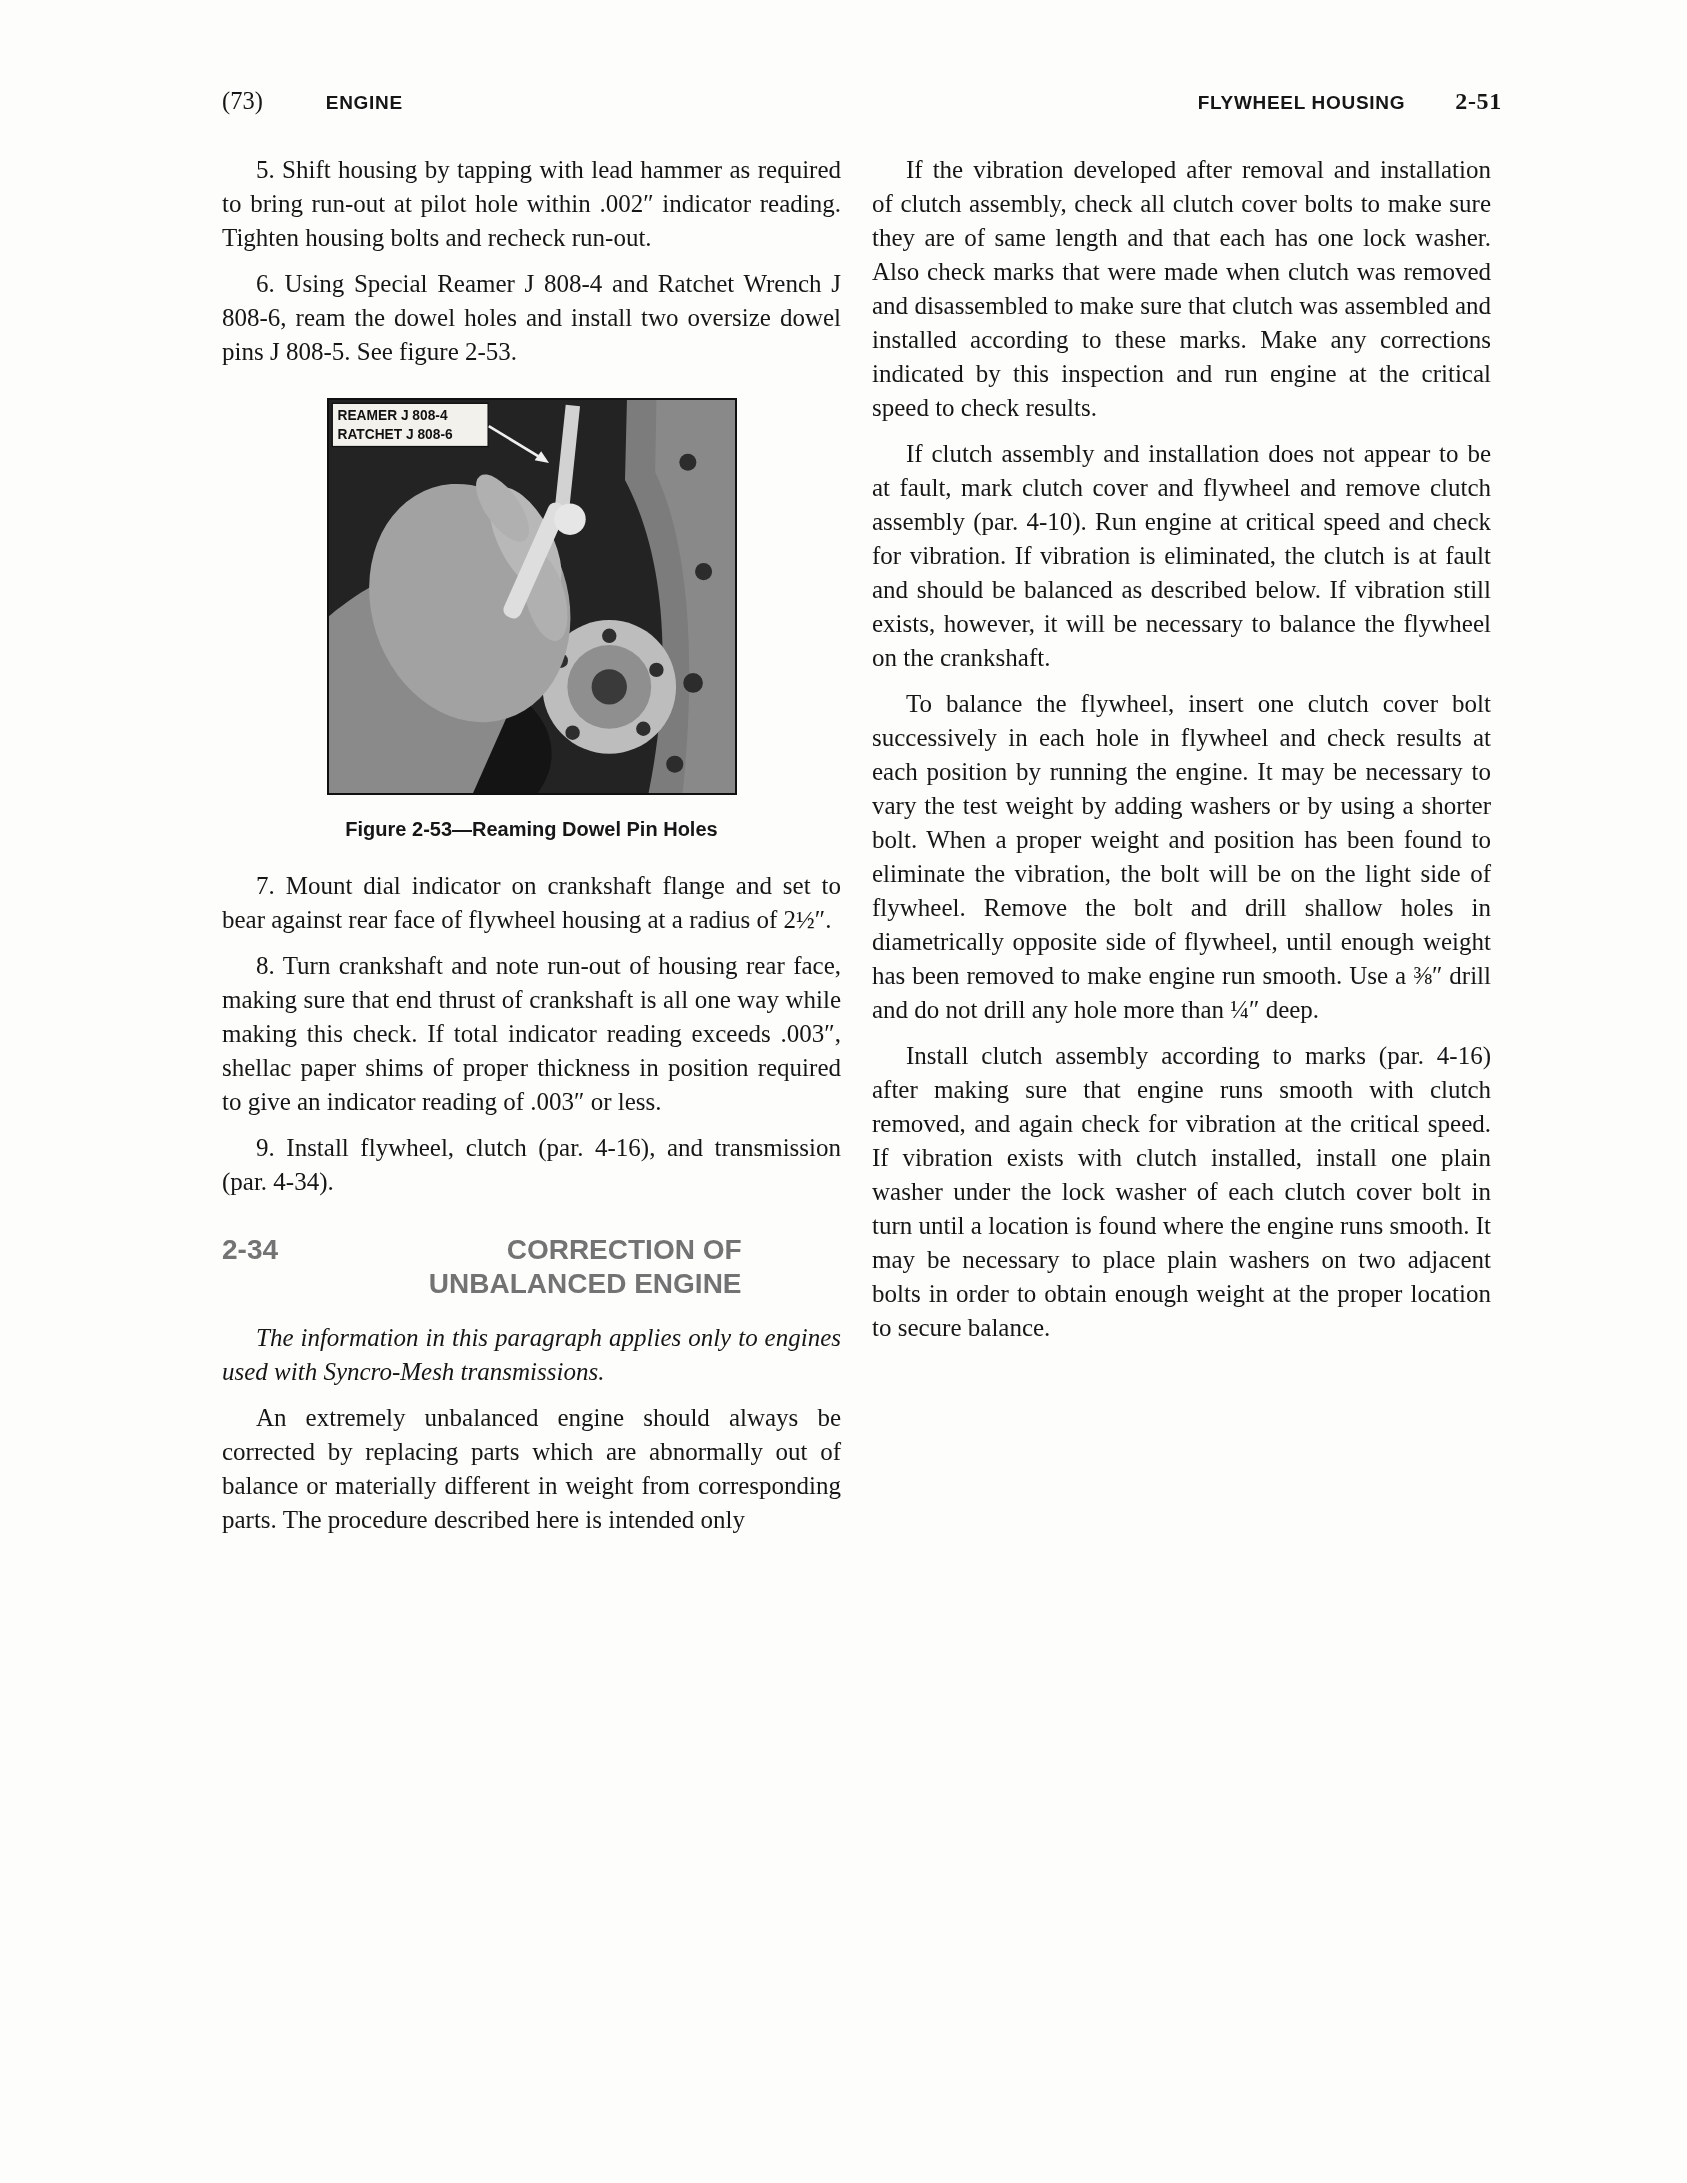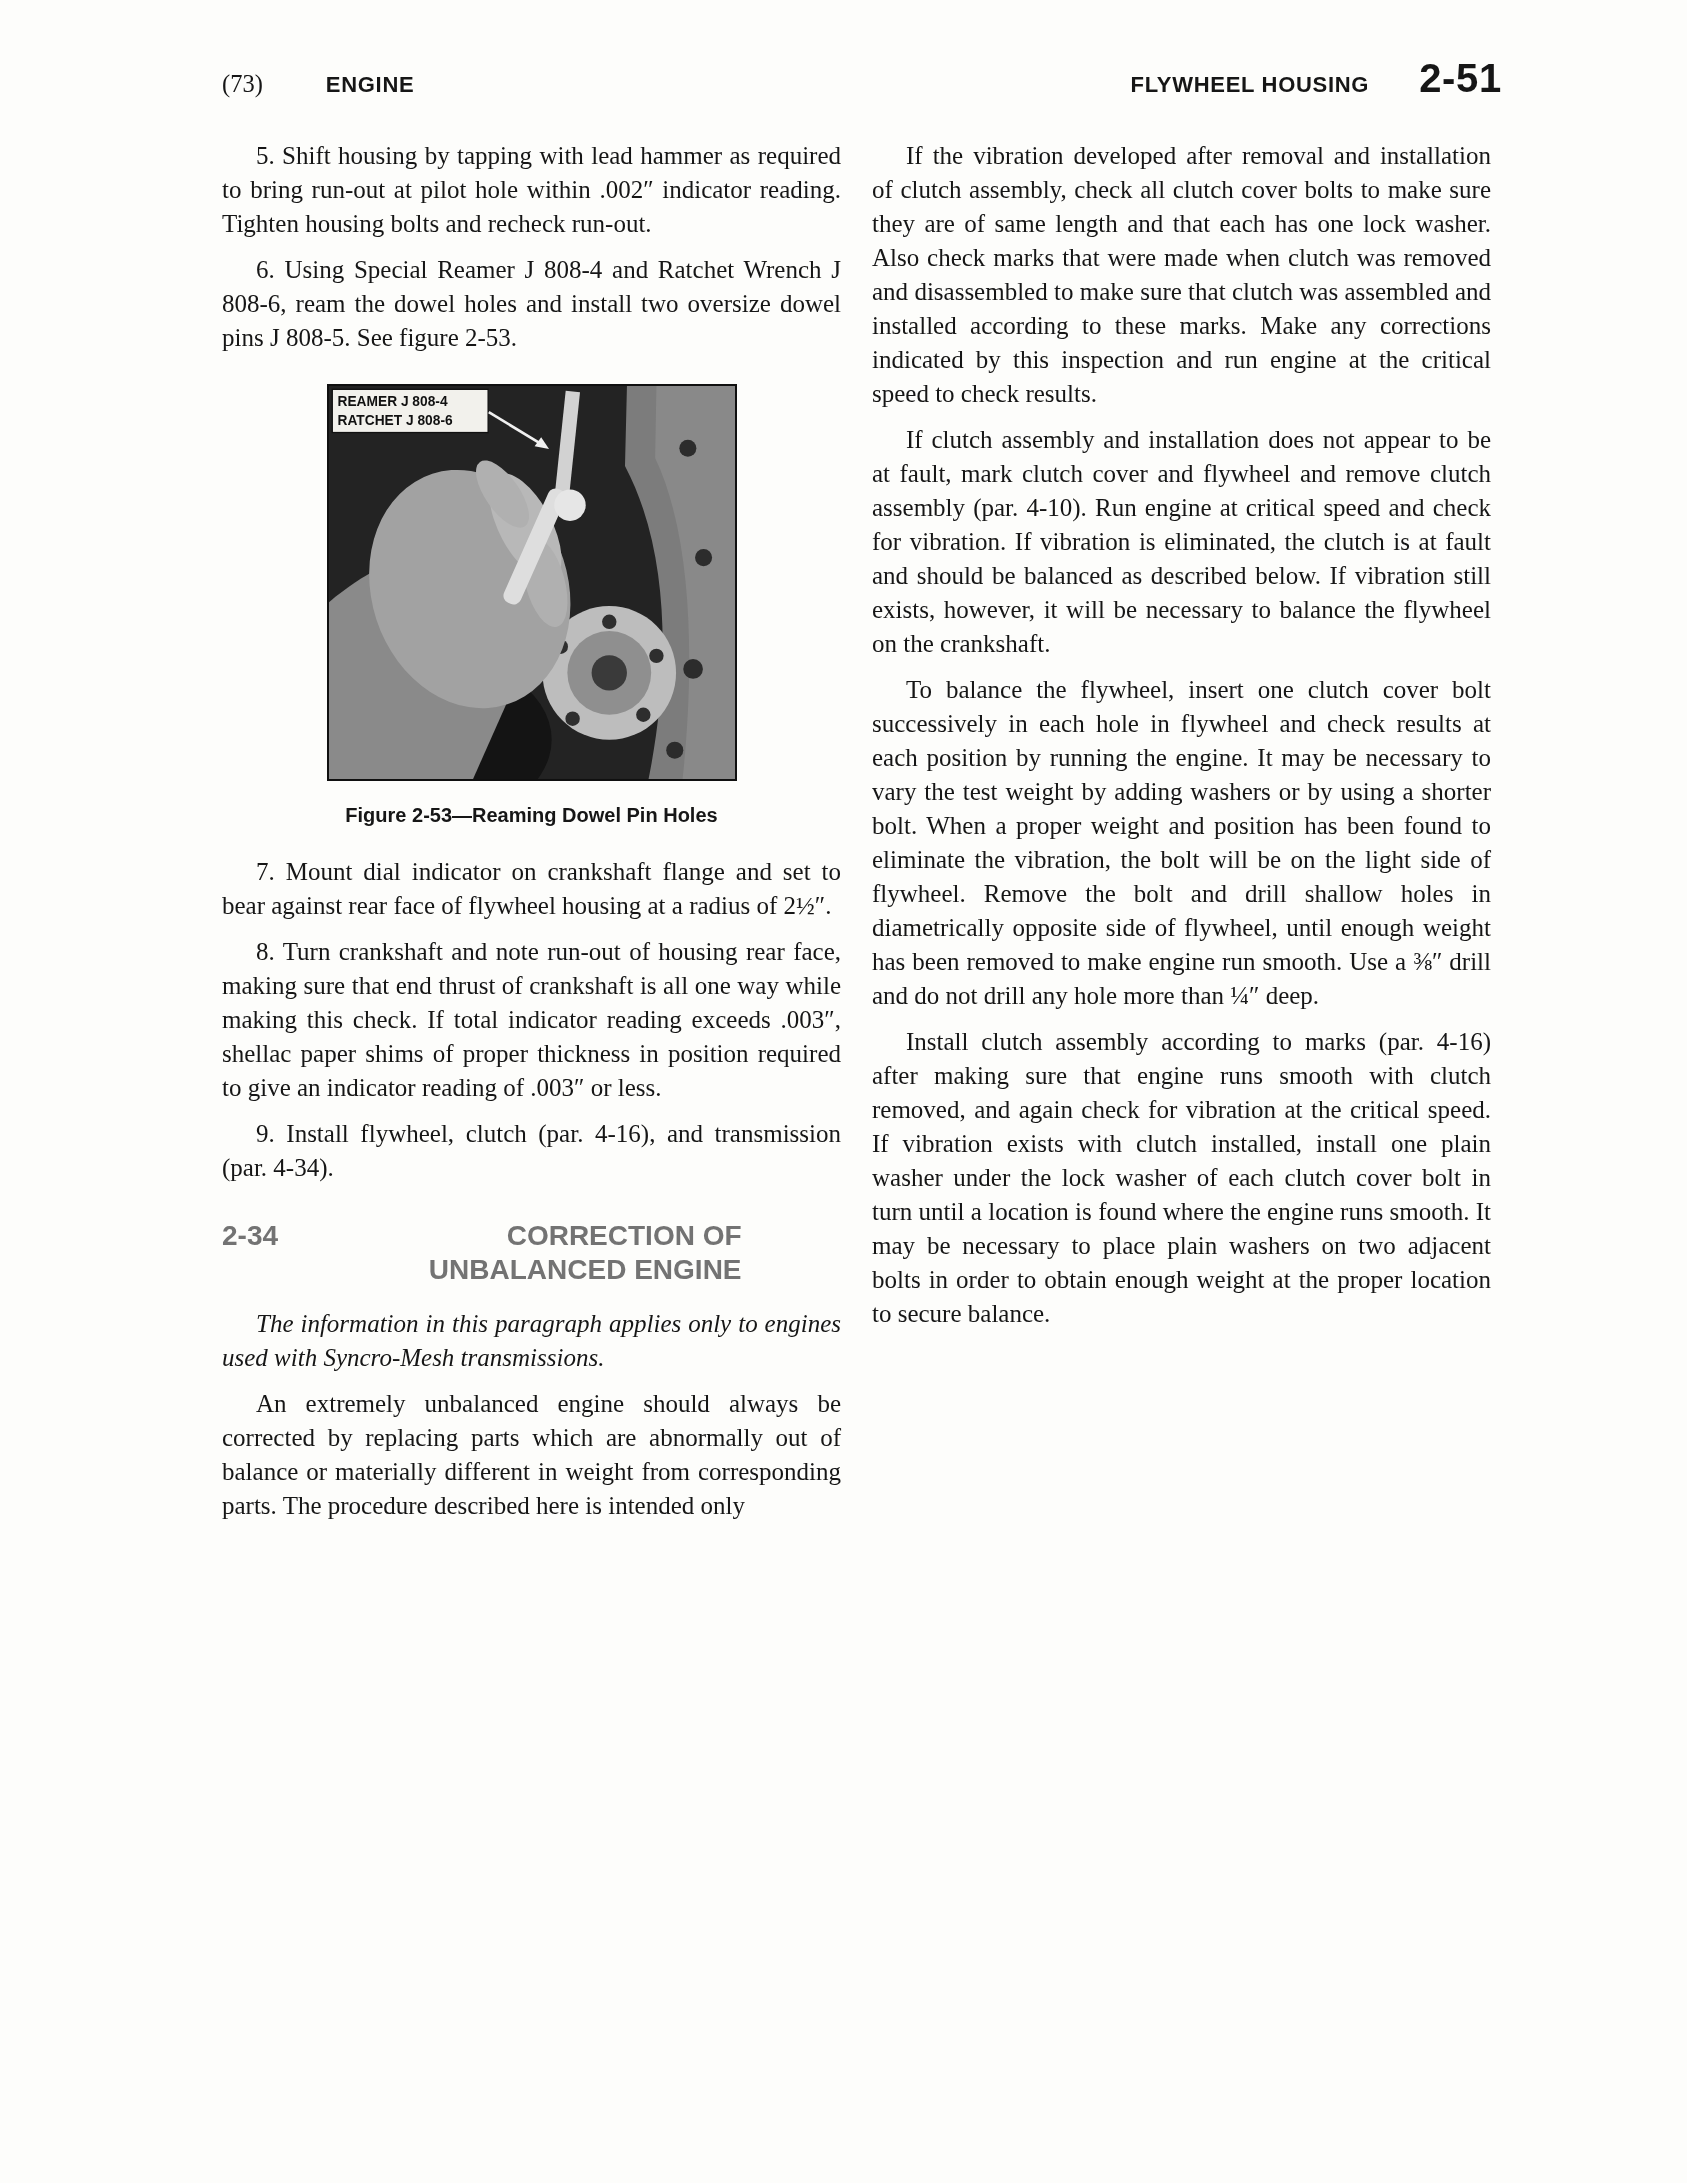--- a/index.html
+++ b/index.html
@@ -29,28 +29,29 @@
     justify-content: space-between;
     align-items: baseline;
     margin-bottom: 38px;
   }
   .header-left { display: flex; align-items: baseline; gap: 63px; justify-content: flex-end; }
   .header-right { display: flex; align-items: baseline; gap: 50px; text-align: right; }
   .page-num { font-size: 24.5px; }
   .header-section {
     font-family: "Liberation Sans", sans-serif;
     font-weight: bold;
-    font-size: 22px;
+    font-size: 19px;
     letter-spacing: 0.7px;
   }
   .page-code {
-    font-family: Liberation Sans, sans-serif;
+    font-family: Liberation Serif, serif;
     font-weight: bold;
-    font-size: 40px;
+    font-size: 24px;
     letter-spacing: 0.7px;
+    margin-top: 32px;
   }
   .columns { display: flex; gap: 31px; }
   .col {
     width: 619px;
     font-size: 25px;
     line-height: 34px;
     text-align: justify;
   }
   .col p { margin: 0 0 12px 0; text-indent: 34px; }
   .col p.no-indent { text-indent: 0; }

